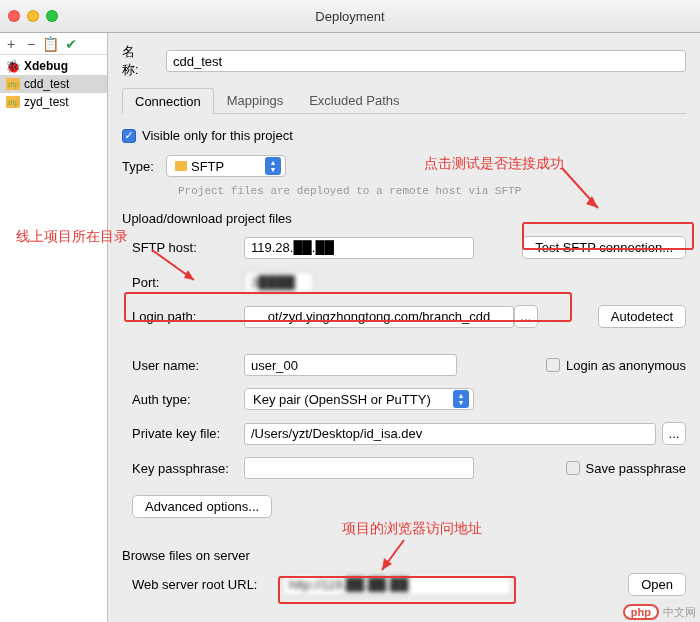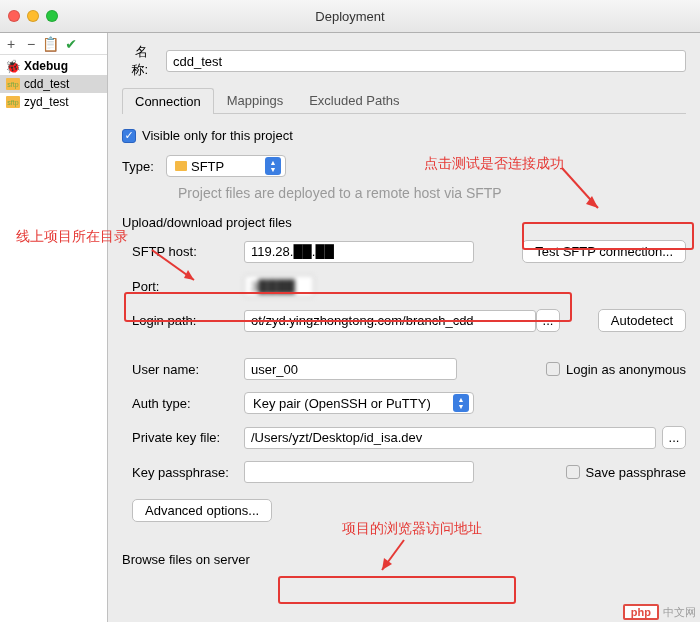--- a/index.html
+++ b/index.html
@@ -43,21 +43,21 @@
       gap: 6px;
       border-bottom: 1px solid #ddd;
     }
     .side-toolbar span { width: 14px; height: 14px; display: inline-flex; align-items: center; justify-content: center; font-size: 14px; color: #555; }
     .side-list { padding: 2px 0; font-size: 12px; }
     .side-item { display: flex; align-items: center; padding: 2px 6px; gap: 4px; }
     .side-item .ficon { width: 14px; height: 12px; background: #f5b945; border-radius: 1px; font-size: 7px; display: inline-flex; align-items: center; justify-content: center; color: #7a4; }
     .side-item.sel { background: #d7d7d7; }
     .content { flex: 1; padding: 10px 14px 10px 14px; overflow: hidden; }
     .row { display: flex; align-items: center; margin-bottom: 8px; }
-    .row .lbl { width: 110px; text-align: right; padding-right: 18px; color: #000; }
+    .row .lbl { width: 110px; text-align: left; padding-right: 18px; color: #000; }
     input[type=text] {
       border: 1px solid #bfbfbf; border-radius: 3px;
       padding: 2px 6px; font-size: 13px; height: 22px; background: #fff;
     }
     .name-input { flex: 1; }
     .tabs { display: flex; border-bottom: 1px solid #c9c9c9; margin-bottom: 14px; background: #ececec; }
     .tab { padding: 5px 12px; font-size: 13px; color: #555; border: 1px solid transparent; border-bottom: none; }
     .tab.active { background: #ececec; border-color: #c9c9c9; color: #000; border-radius: 3px 3px 0 0; position: relative; top: 1px; }
     .checkbox-row { display: flex; align-items: center; gap: 6px; margin-left: 0; margin-bottom: 12px; }
     .macchk { width: 14px; height: 14px; border-radius: 3px; border: 1px solid #aaa; display: inline-flex; align-items: center; justify-content: center; }
@@ -65,32 +65,32 @@
     .select {
       display: inline-flex; align-items: center; justify-content: space-between;
       background: #fff; border: 1px solid #bfbfbf; border-radius: 4px;
       height: 22px; padding: 0 4px 0 8px; min-width: 120px;
     }
     .select .arrows {
       background: #3b7ee2; color: #fff; width: 16px; height: 18px; border-radius: 3px;
       display: inline-flex; flex-direction: column; align-items: center; justify-content: center;
       font-size: 7px; line-height: 1;
     }
-    .hint { color: #9a9a9a; font-size: 14px; margin: 4px 0 14px 56px; }
+    .hint { color: #9a9a9a; font-size: 11px; margin: 4px 0 14px 56px; font-family: Liberation Mono, monospace; }
     .section-title { margin-bottom: 10px; }
     .form-row { display: flex; align-items: center; margin-bottom: 12px; padding-left: 10px; }
     .form-row .flbl { width: 112px; text-align: left; padding-right: 4px; }
     .btn { background: #fff; border: 1px solid #bfbfbf; border-radius: 5px; padding: 3px 12px; font-size: 13px; }
     .browse { width: 24px; text-align: center; padding: 3px 0; }
     .red-anno { color: #e53935; font-size: 14px; position: absolute; }
     .red-box { border: 2px solid #e53935; border-radius: 3px; position: absolute; pointer-events: none; }
     .blur { filter: blur(2.2px); color: #333; }
     .ficon.bug { background: none; font-size: 13px; }
     .watermark { position: absolute; right: 4px; bottom: 2px; display: flex; align-items: center; gap: 4px; opacity: .95; }
-    .watermark .pill { background: #fff; border: 2px solid #e1443a; color: #e1443a; font-weight: bold; border-radius: 2px; padding: 0 6px; font-size: 11px; }
+    .watermark .pill { background: #fff; border: 2px solid #e1443a; color: #e1443a; font-weight: bold; border-radius: 8px; padding: 0 6px; font-size: 11px; }
     .watermark .txt { color: #999; font-size: 11px; }
     .arrow { position: absolute; }
   </style>
 </head>
 <body>
 
 <div class="titlebar">
   <div class="traffic">
     <span class="tl red"></span>
     <span class="tl yellow"></span>
@@ -161,21 +161,21 @@
       <button class="btn">Test SFTP connection...</button>
     </div>
 
     <div class="form-row">
       <span class="flbl">Port:</span>
       <input type="text" style="width: 70px;" class="blur" value="3████">
     </div>
 
     <div class="form-row">
       <span class="flbl">Login path:</span>
-      <input type="text" style="width: 292px;" value="ot/zyd.yingzhongtong.com/branch_cdd">
+      <input type="text" style="width: 270px; text-align: center;" value="ot/zyd.yingzhongtong.com/branch_cdd">
       <button class="btn browse">...</button>
       <span style="flex:1;"></span>
       <button class="btn">Autodetect</button>
     </div>
 
     <div style="height:14px;"></div>
 
     <div class="form-row">
       <span class="flbl">User name:</span>
       <input type="text" style="width: 213px;" value="user_00">
@@ -208,20 +208,26 @@
 
     <div style="height:4px;"></div>
     <div class="form-row">
       <button class="btn">Advanced options...</button>
     </div>
 
     <div style="height:18px;"></div>
 
     <div class="section-title">Browse files on server</div>
 
+    <div class="form-row">
+      <span class="flbl" style="width:150px;">Web server root URL:</span>
+      <input type="text" style="width: 230px;" class="blur" value="http://119.██.██.██">
+      <span style="flex:1;"></span>
+      <button class="btn">Open</button>
+    </div>
   </div>
 </div>
 
 <div class="red-anno" style="left:16px;top:228px;">线上项目所在目录</div>
 <div class="red-anno" style="left:424px;top:155px;">点击测试是否连接成功</div>
 <div class="red-anno" style="left:342px;top:520px;">项目的浏览器访问地址</div>
 
 <div class="red-box" style="left:522px;top:222px;width:172px;height:28px;"></div>
 <div class="red-box" style="left:124px;top:292px;width:448px;height:30px;"></div>
 <div class="red-box" style="left:278px;top:576px;width:238px;height:28px;"></div>

